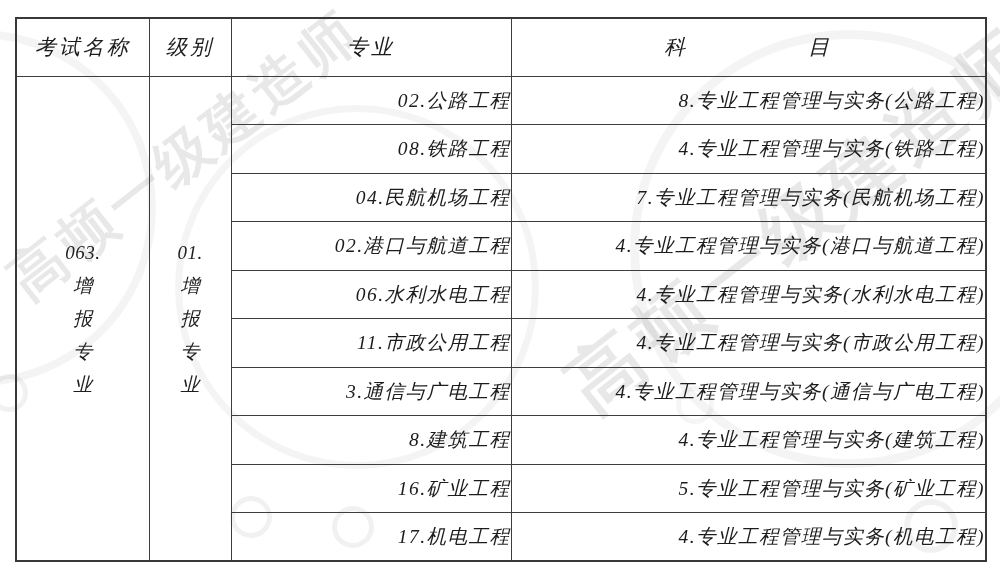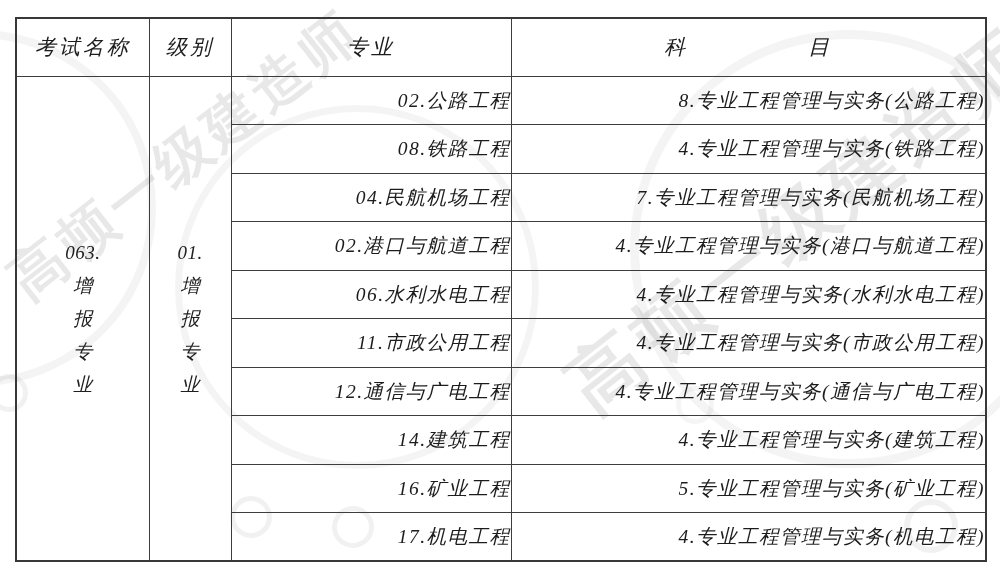--- a/index.html
+++ b/index.html
@@ -161,25 +161,25 @@
       </tr>
       <tr class="row">
         <td class="tcell">06.水利水电工程</td>
         <td class="tcell">4.专业工程管理与实务(水利水电工程)</td>
       </tr>
       <tr class="row">
         <td class="tcell">11.市政公用工程</td>
         <td class="tcell">4.专业工程管理与实务(市政公用工程)</td>
       </tr>
       <tr class="row">
-        <td class="tcell">12.通信与广电工程</td>
+        <td class="tcell">3.通信与广电工程</td>
         <td class="tcell">4.专业工程管理与实务(通信与广电工程)</td>
       </tr>
       <tr class="row">
-        <td class="tcell">14.建筑工程</td>
+        <td class="tcell">8.建筑工程</td>
         <td class="tcell">4.专业工程管理与实务(建筑工程)</td>
       </tr>
       <tr class="row">
         <td class="tcell">16.矿业工程</td>
         <td class="tcell">5.专业工程管理与实务(矿业工程)</td>
       </tr>
       <tr class="row">
         <td class="tcell">17.机电工程</td>
         <td class="tcell">4.专业工程管理与实务(机电工程)</td>
       </tr>

